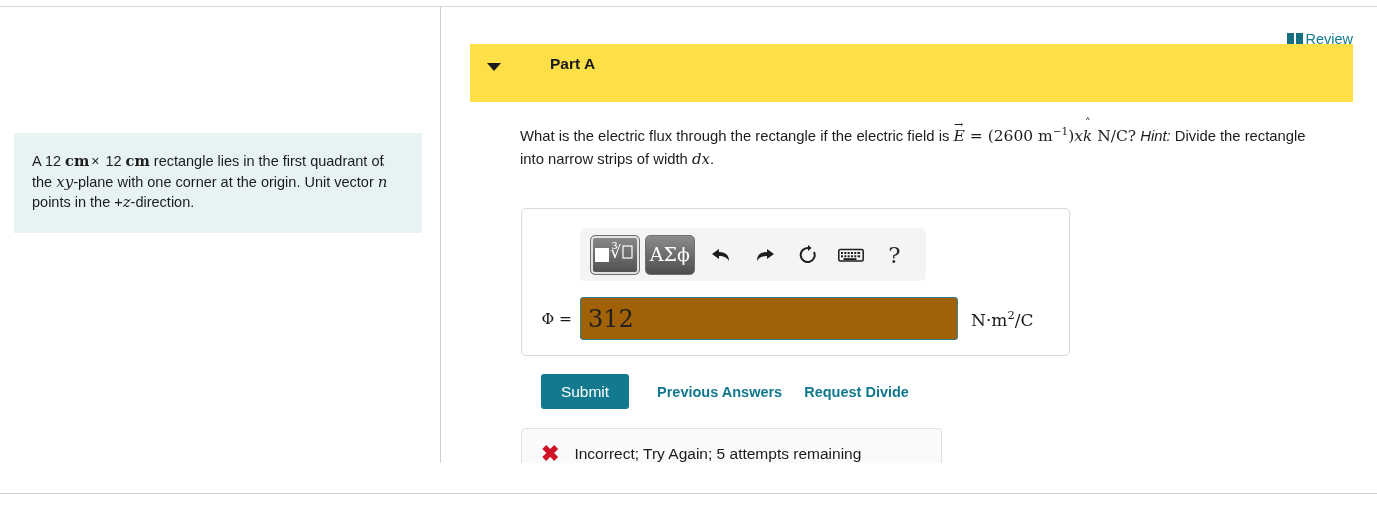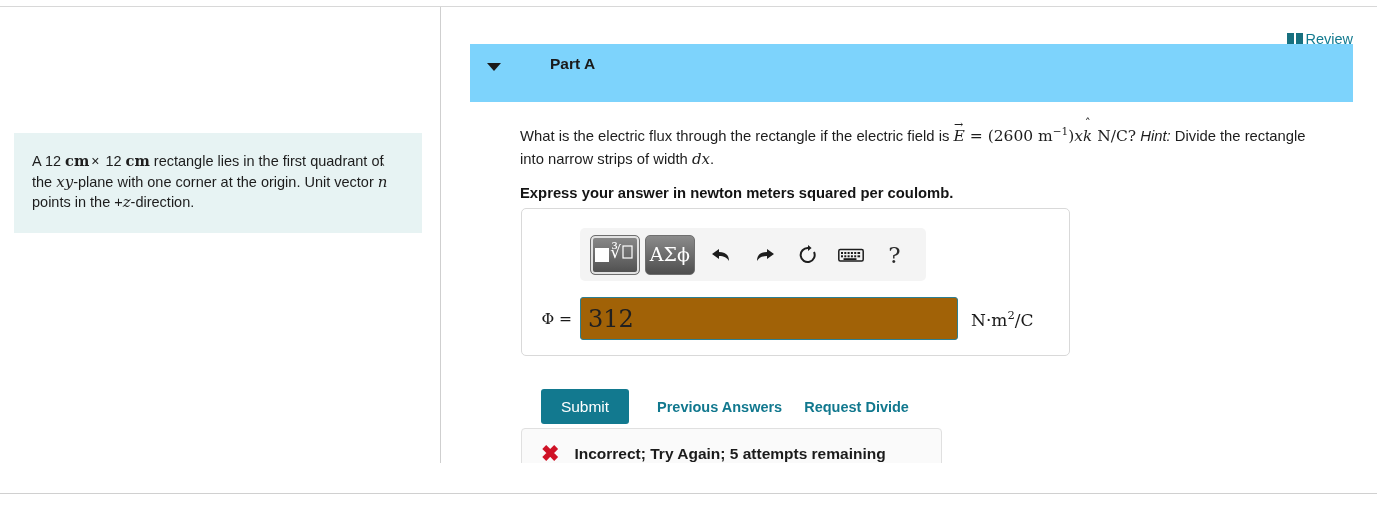--- a/index.html
+++ b/index.html
@@ -113,21 +113,21 @@
     font-size: 14.5px;
     text-decoration: underline;
     cursor: pointer;
   }
 
   
   #part-header {
     position: absolute;
     left: 29px; top: 37px;
     width: 883px; height: 58px;
-    background: #7dd3fc;
+    background: #fde047;
     box-sizing: border-box;
   }
   #part-caret {
     position: absolute;
     left: 17px; top: 19px;
     width: 0; height: 0;
     border-left: 7px solid transparent;
     border-right: 7px solid transparent;
     border-top: 8px solid #1a1a1a;
     cursor: pointer;
@@ -281,21 +281,21 @@
     margin-left: 13px;
     font-family: "DejaVu Serif", serif;
     font-size: 17px;
     color: #1a1a1a;
     white-space: nowrap;
   }
 
   
   #actions-row {
     position: absolute;
-    left: 80px; top: 382px;
+    left: 80px; top: 367px;
     display: flex;
     align-items: center;
     padding-left: 20px;
   }
   #submit-button {
     background: #12798f;
     color: #ffffff;
     border: none;
     border-radius: 3px;
     font-family: "Liberation Sans", sans-serif;
@@ -328,21 +328,21 @@
   }
   #feedback-x {
     color: #cf1226;
     font-size: 22px;
     font-weight: bold;
     line-height: 1;
     margin-right: 15px;
   }
   #feedback-text {
     font-size: 15.5px;
-    font-weight: bold;
+    font-weight: normal;
     color: #1b1b1b;
   }
 
   
   #clip-mask {
     position: absolute;
     left: 0; top: 463px;
     width: 1377px; height: 30px;
     background: #ffffff;
   }
@@ -370,21 +370,20 @@
     <span id="review-link">Review</span>
   </div>
 
   <div id="part-header">
     <span id="part-caret"></span>
     <span id="part-title">Part A</span>
   </div>
 
   <div id="question-body">
     <div id="question-text"><span>What is the electric flux through the rectangle if the electric field is </span><span class="mathfmt"><span class="vecE"><span class="arr">→</span><span>E</span></span> <span>=</span> <span>(2600 m</span><sup class="exp">−1</sup><span>)</span><span style="font-style:italic">x</span><span class="hatvar"><span class="hat">ˆ</span><span>k</span></span> <span>N/C?</span></span> <i>Hint:</i><span> Divide the rectangle into narrow strips of width </span><span class="serif-i">dx</span><span>.</span></div>
-    <div id="express-line">Express your answer in newton meters squared per coulomb.</div>
   </div>
 
   <div id="answer-card">
 
     <div id="math-toolbar">
       <div class="tool-btn first">
         <span class="sq"></span>
           <span class="radical">
           <svg width="24" height="22" viewBox="0 0 24 22">
             <text x="0" y="17" font-family="DejaVu Serif, serif" font-size="17" fill="#ffffff">∛</text>

